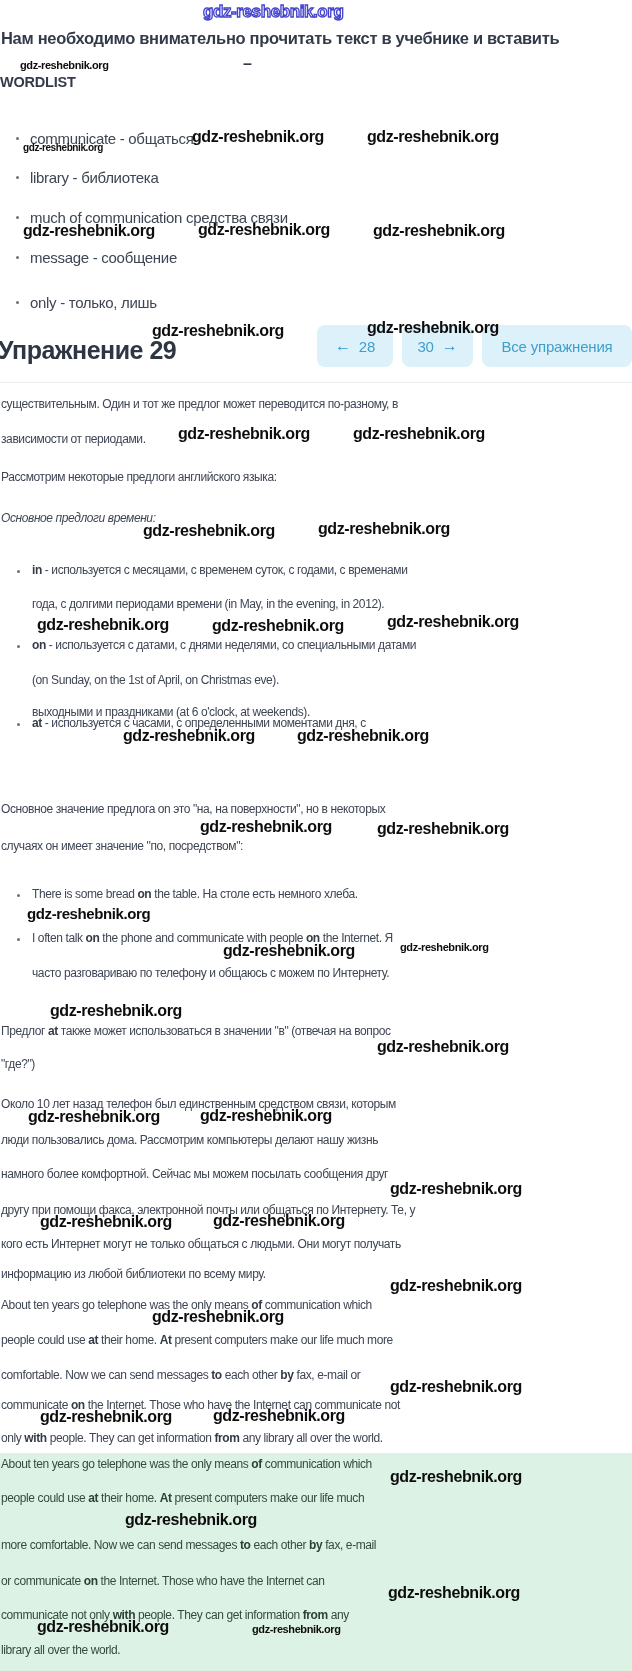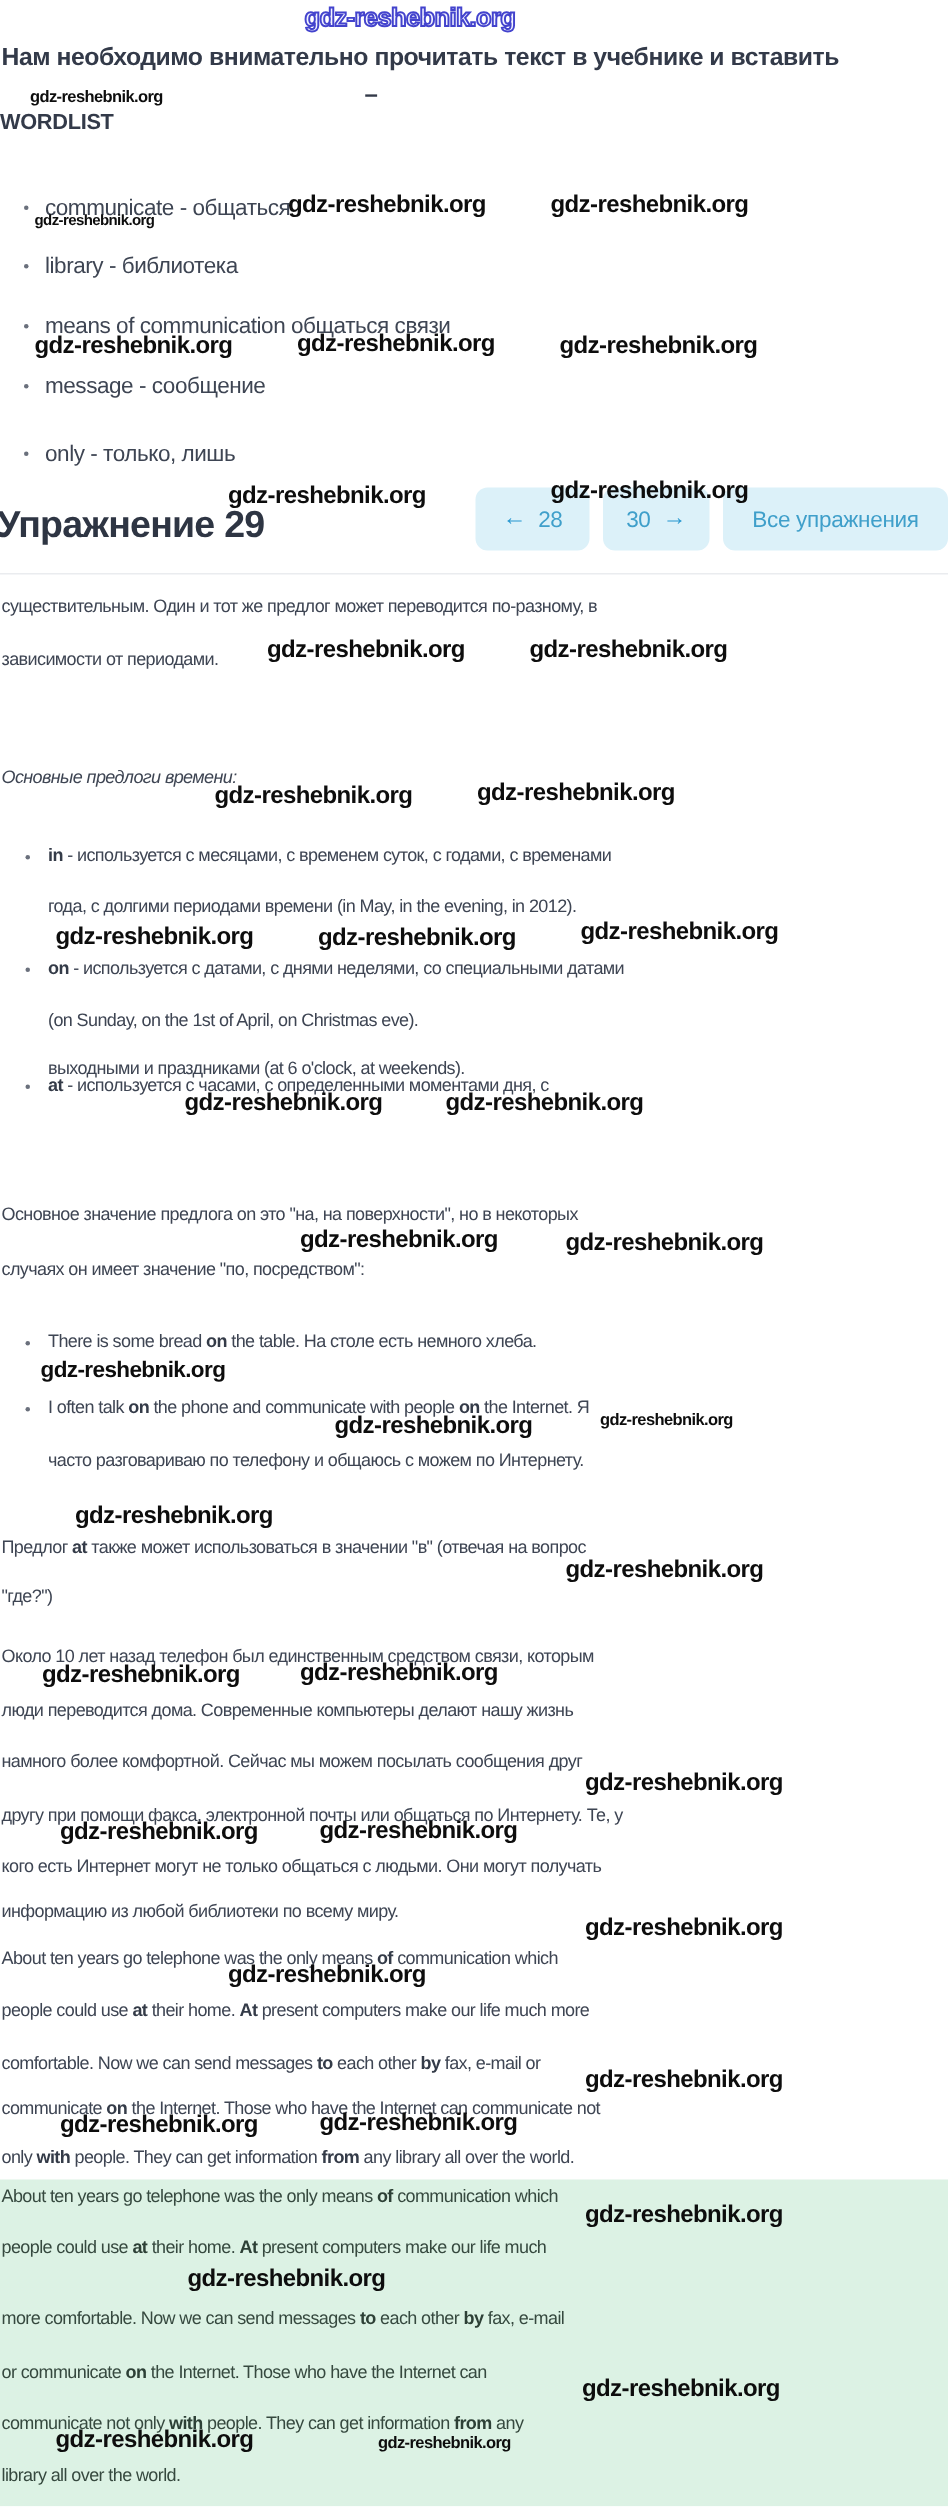--- a/index.html
+++ b/index.html
@@ -62,56 +62,57 @@
 <body>
 
 <div class="page">
 
   <div class="intro">Нам необходимо внимательно прочитать текст в учебнике и вставить</div>
   <div class="dash">–</div>
   <div class="wl-title">WORDLIST</div>
 
   <div class="wl" style="top:130px">communicate - общаться</div>
   <div class="wl" style="top:169px">library - библиотека</div>
-  <div class="wl" style="top:209px">means of communication общаться связи</div>
+  <div class="wl" style="top:209px">much of communication средства связи</div>
   <div class="wl" style="top:249px">message - сообщение</div>
   <div class="wl" style="top:294px">only - только, лишь</div>
 
   <div class="ex-title">Упражнение 29</div>
   <div class="nav-btn" style="left:317px;width:76px">
     <span class="arr">←</span>
     <span>28</span>
   </div>
   <div class="nav-btn" style="left:402px;width:71px">
     <span>30</span>
     <span class="arr">→</span>
   </div>
   <div class="nav-btn" style="left:482px;width:150px">
     <span>Все упражнения</span>
   </div>
   <div class="divider"></div>
 
   <div class="ln" style="top:397px">существительным. Один и тот же предлог может переводится по-разному, в</div>
   <div class="ln" style="top:432px">зависимости от периодами.</div>
-  <div class="ln i" style="top:511px">Основные предлоги времени:</div>
+  <div class="ln" style="top:470px">Рассмотрим некоторые предлоги английского языка:</div>
+  <div class="ln i" style="top:511px">Основное предлоги времени:</div>
   <div class="ln b" style="top:563px"><b>in</b> - используется с месяцами, с временем суток, с годами, с временами</div>
   <div class="ln c" style="top:597px">года, с долгими периодами времени (in May, in the evening, in 2012).</div>
   <div class="ln b" style="top:638px"><b>on</b> - используется с датами, с днями неделями, со специальными датами</div>
   <div class="ln c" style="top:673px">(on Sunday, on the 1st of April, on Christmas eve).</div>
   <div class="ln b" style="top:716px"><b>at</b> - используется с часами, с определенными моментами дня, с</div>
   <div class="ln c" style="top:705px">выходными и праздниками (at 6 o'clock, at weekends).</div>
   <div class="ln" style="top:802px">Основное значение предлога on это "на, на поверхности", но в некоторых</div>
   <div class="ln" style="top:839px">случаях он имеет значение "по, посредством":</div>
   <div class="ln b" style="top:887px">There is some bread <b>on</b> the table. На столе есть немного хлеба.</div>
   <div class="ln b" style="top:931px">I often talk <b>on</b> the phone and communicate with people <b>on</b> the Internet. Я</div>
   <div class="ln c" style="top:966px">часто разговариваю по телефону и общаюсь с можем по Интернету.</div>
   <div class="ln" style="top:1024px">Предлог <b>at</b> также может использоваться в значении "в" (отвечая на вопрос</div>
   <div class="ln" style="top:1057px">"где?")</div>
   <div class="ln" style="top:1097px">Около 10 лет назад телефон был единственным средством связи, которым</div>
-  <div class="ln" style="top:1133px">люди переводится дома. Современные компьютеры делают нашу жизнь</div>
+  <div class="ln" style="top:1133px">люди пользовались дома. Рассмотрим компьютеры делают нашу жизнь</div>
   <div class="ln" style="top:1167px">намного более комфортной. Сейчас мы можем посылать сообщения друг</div>
   <div class="ln" style="top:1203px">другу при помощи факса, электронной почты или общаться по Интернету. Те, у</div>
   <div class="ln" style="top:1237px">кого есть Интернет могут не только общаться с людьми. Они могут получать</div>
   <div class="ln" style="top:1267px">информацию из любой библиотеки по всему миру.</div>
   <div class="ln" style="top:1298px">About ten years go telephone was the only means <b>of</b> communication which</div>
   <div class="ln" style="top:1333px">people could use <b>at</b> their home. <b>At</b> present computers make our life much more</div>
   <div class="ln" style="top:1368px">comfortable. Now we can send messages <b>to</b> each other <b>by</b> fax, e-mail or</div>
   <div class="ln" style="top:1398px">communicate <b>on</b> the Internet. Those who have the Internet can communicate not</div>
   <div class="ln" style="top:1431px">only <b>with</b> people. They can get information <b>from</b> any library all over the world.</div>
 

